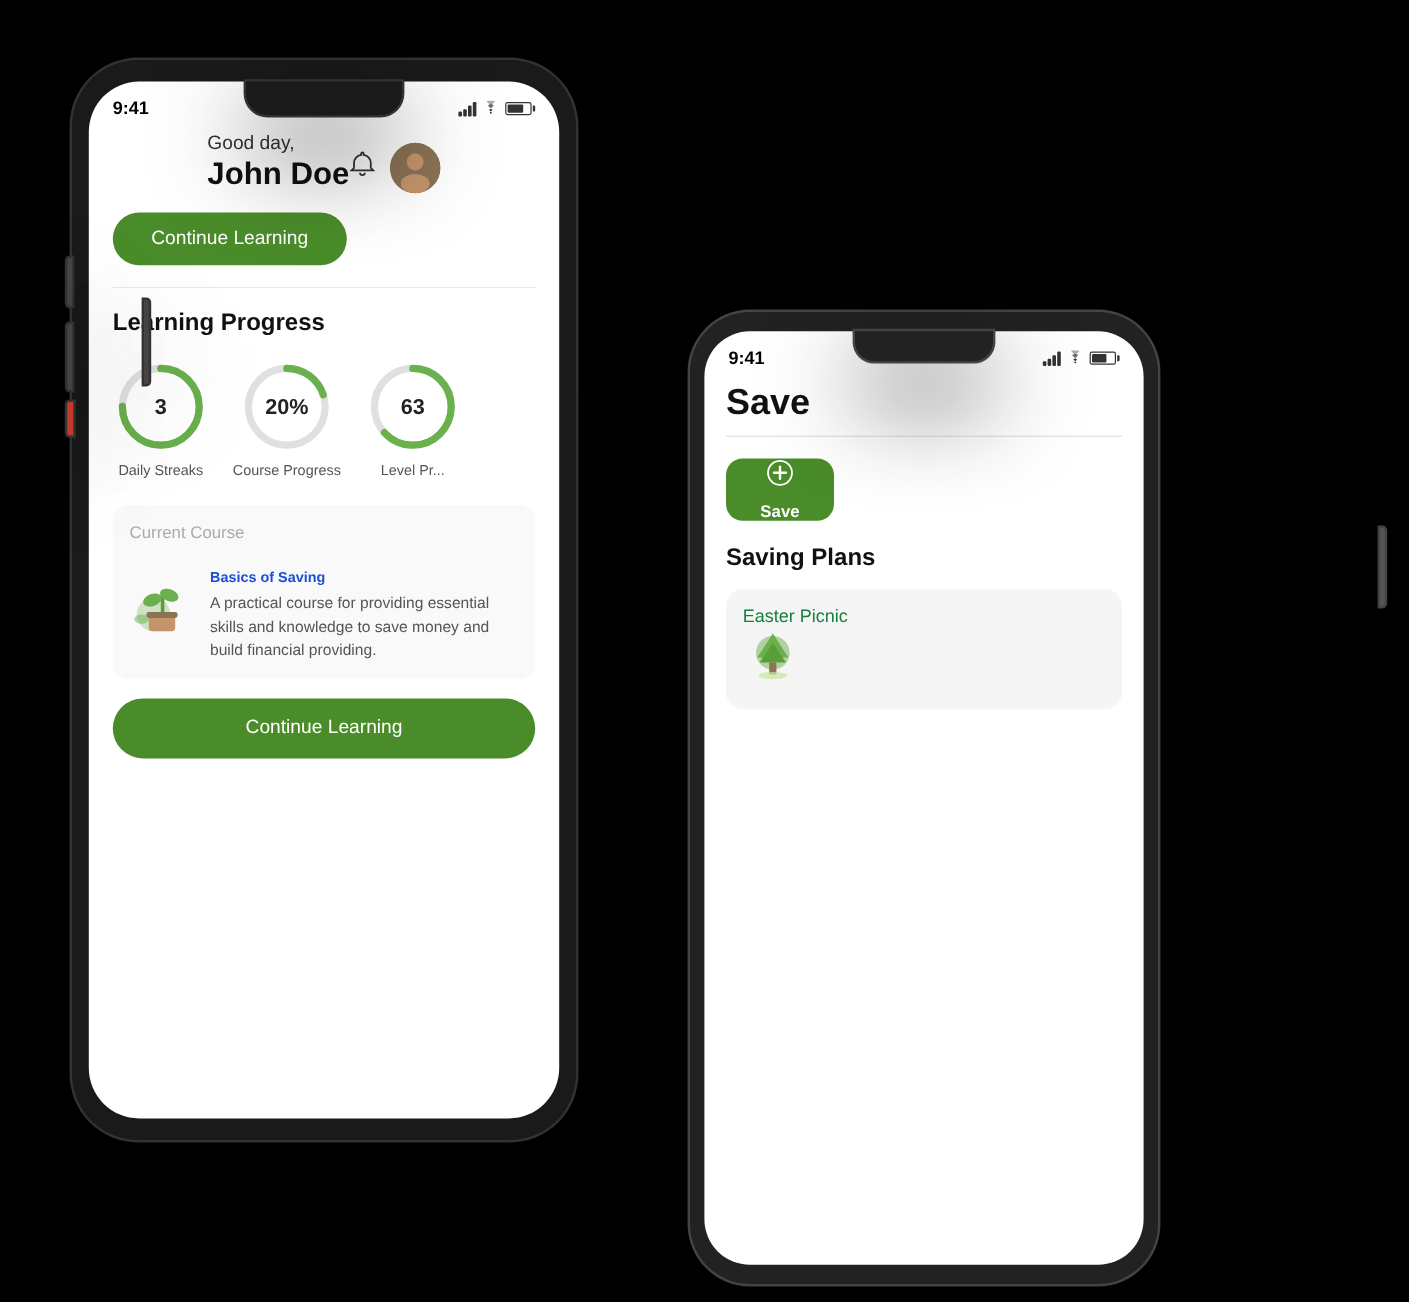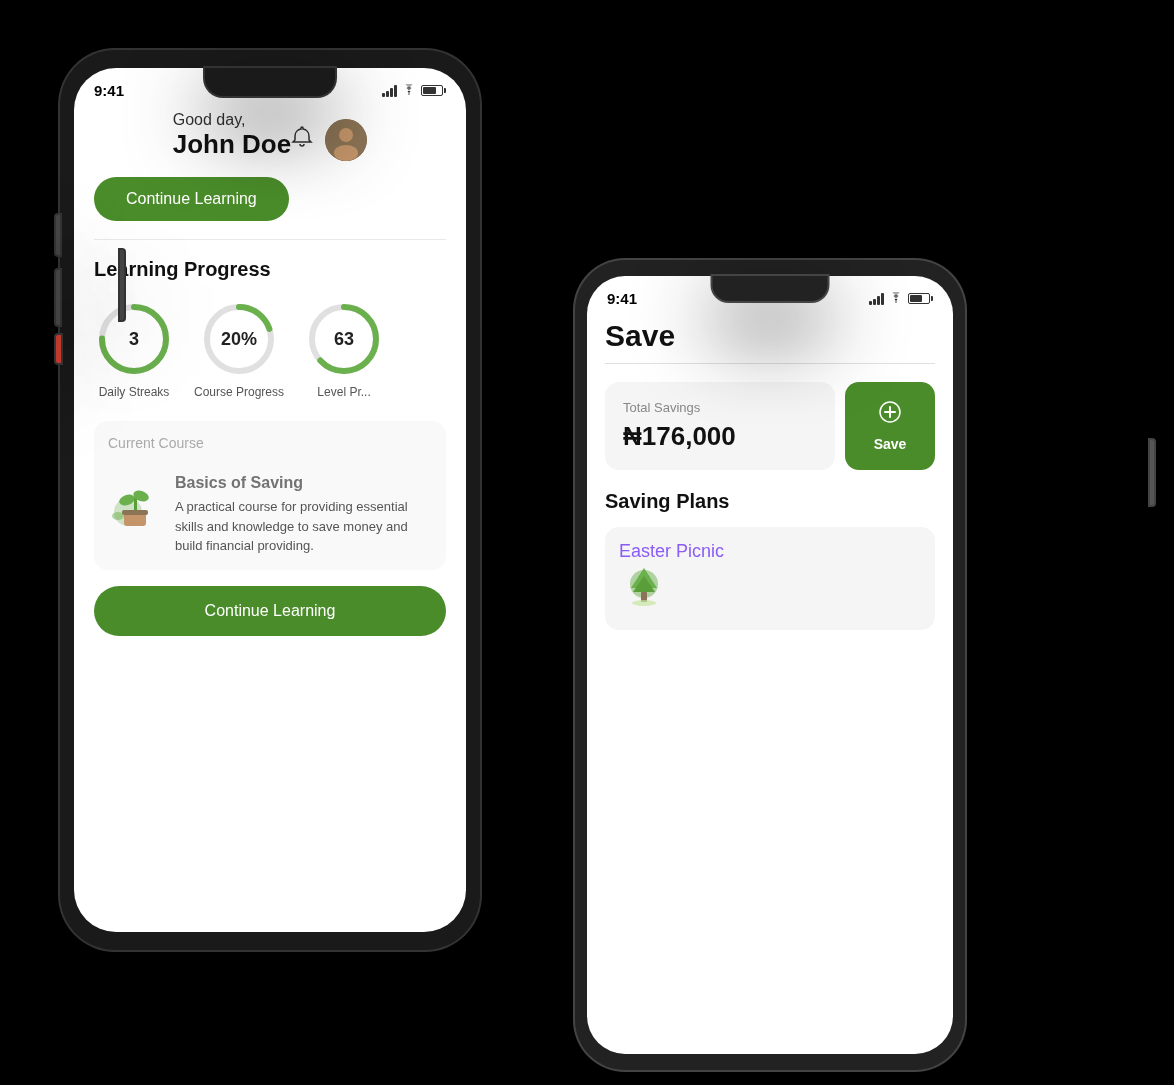--- a/index.html
+++ b/index.html
@@ -278,23 +278,23 @@
       margin-bottom: 23px;
     }
 
     .course-row {
       display: flex;
       gap: 12px;
       align-items: flex-start;
     }
 
     .course-info .course-title {
-      font-size: 16px;
+      font-size: 12px;
       font-weight: 800;
-      color: #737373;
+      color: #1d4ed8;
       margin-bottom: 5px;
     }
 
     .course-info .course-desc {
       font-size: 13px;
       color: #555;
       line-height: 1.5;
     }
 
     .continue-btn-full {
@@ -393,22 +393,22 @@
 
     .saving-plan-card {
       flex: 1;
       background: #f5f5f5;
       border-radius: 14px;
       padding: 14px;
       min-height: 100px;
     }
 
     .saving-plan-label {
-      font-size: 18px;
-      color: #8b5cf6;
+      font-size: 15px;
+      color: #15803d;
       font-weight: 500;
     }
 
     
     .signal-bars {
       display: flex;
       align-items: flex-end;
       gap: 1px;
     }
     .bar {
@@ -618,24 +618,20 @@
           <div class="battery-tip"></div>
         </div>
       </div>
     </div>
 
     <div class="app-content2">
       <div class="save-title">Save</div>
       <div class="divider2"></div>
 
       <div class="savings-row">
-        <div class="total-savings-card">
-          <div class="total-savings-label">Total Savings</div>
-          <div class="total-savings-amount">₦176,000</div>
-        </div>
         <div class="save-action-btn">
           <span class="save-action-icon">
             <svg width="24" height="24" viewBox="0 0 24 24">
               <circle cx="12" cy="12" r="10" fill="none" stroke="white" stroke-width="1.5"></circle>
               <line x1="12" y1="7" x2="12" y2="17" stroke="white" stroke-width="2" stroke-linecap="round"></line>
               <line x1="7" y1="12" x2="17" y2="12" stroke="white" stroke-width="2" stroke-linecap="round"></line>
             </svg>
           </span>
           <span class="save-action-label">Save</span>
         </div>

